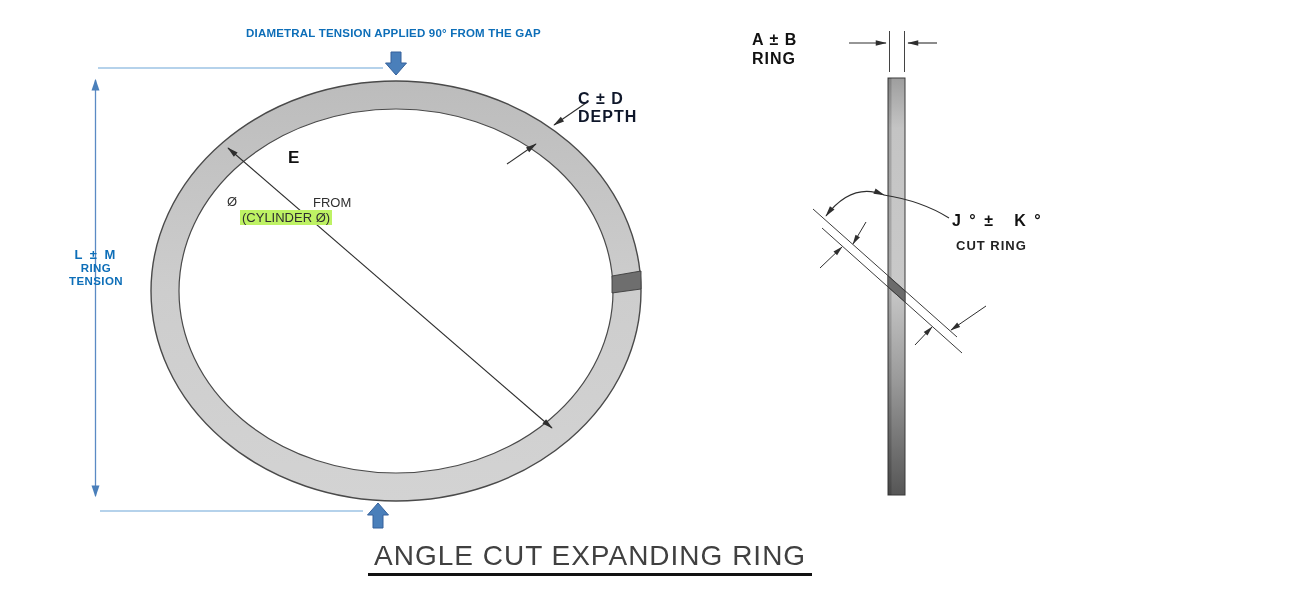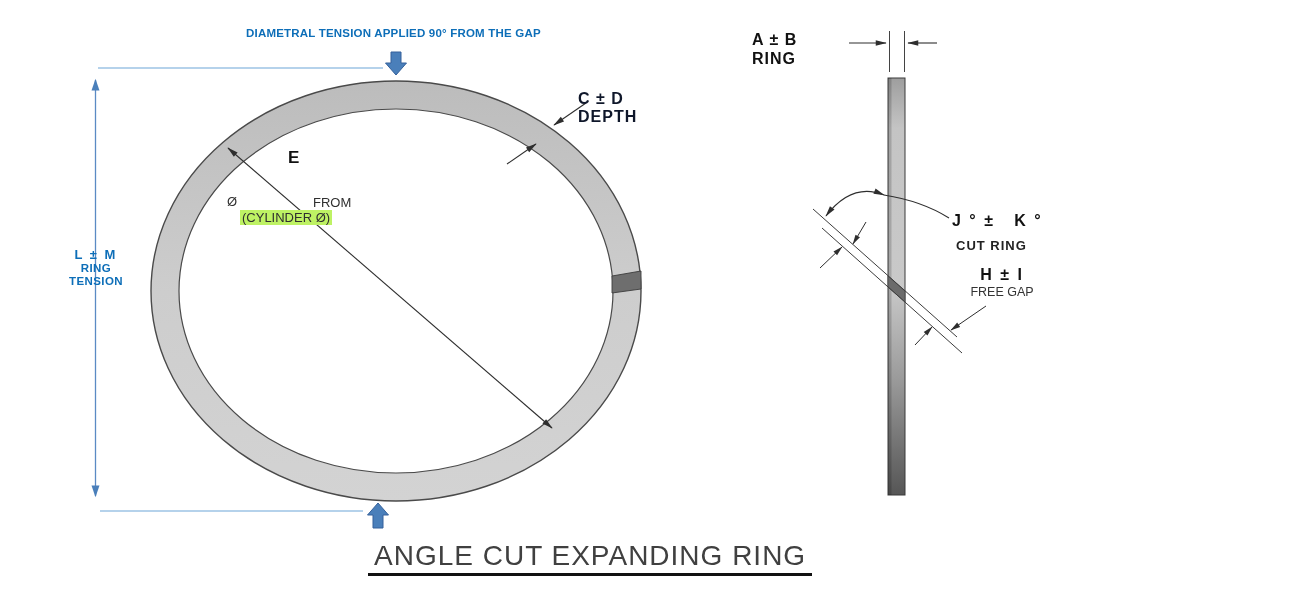--- a/index.html
+++ b/index.html
@@ -133,20 +133,16 @@
 
   <div class="lbl width-lbl">
     <div>A ± B</div>
     <div>RING</div>
   </div>
 
   <div class="lbl cut-angle-dim">J ° ±   K °</div>
   <div class="lbl cut-angle-lbl">CUT RING</div>
 
 
-  <div class="lbl free-gap">
-    <div class="dim">H ± I</div>
-    <div class="sub">FREE GAP</div>
-  </div>
 
   <div class="lbl title">ANGLE CUT EXPANDING RING</div>
 
 </div>
 
 </body></html>

